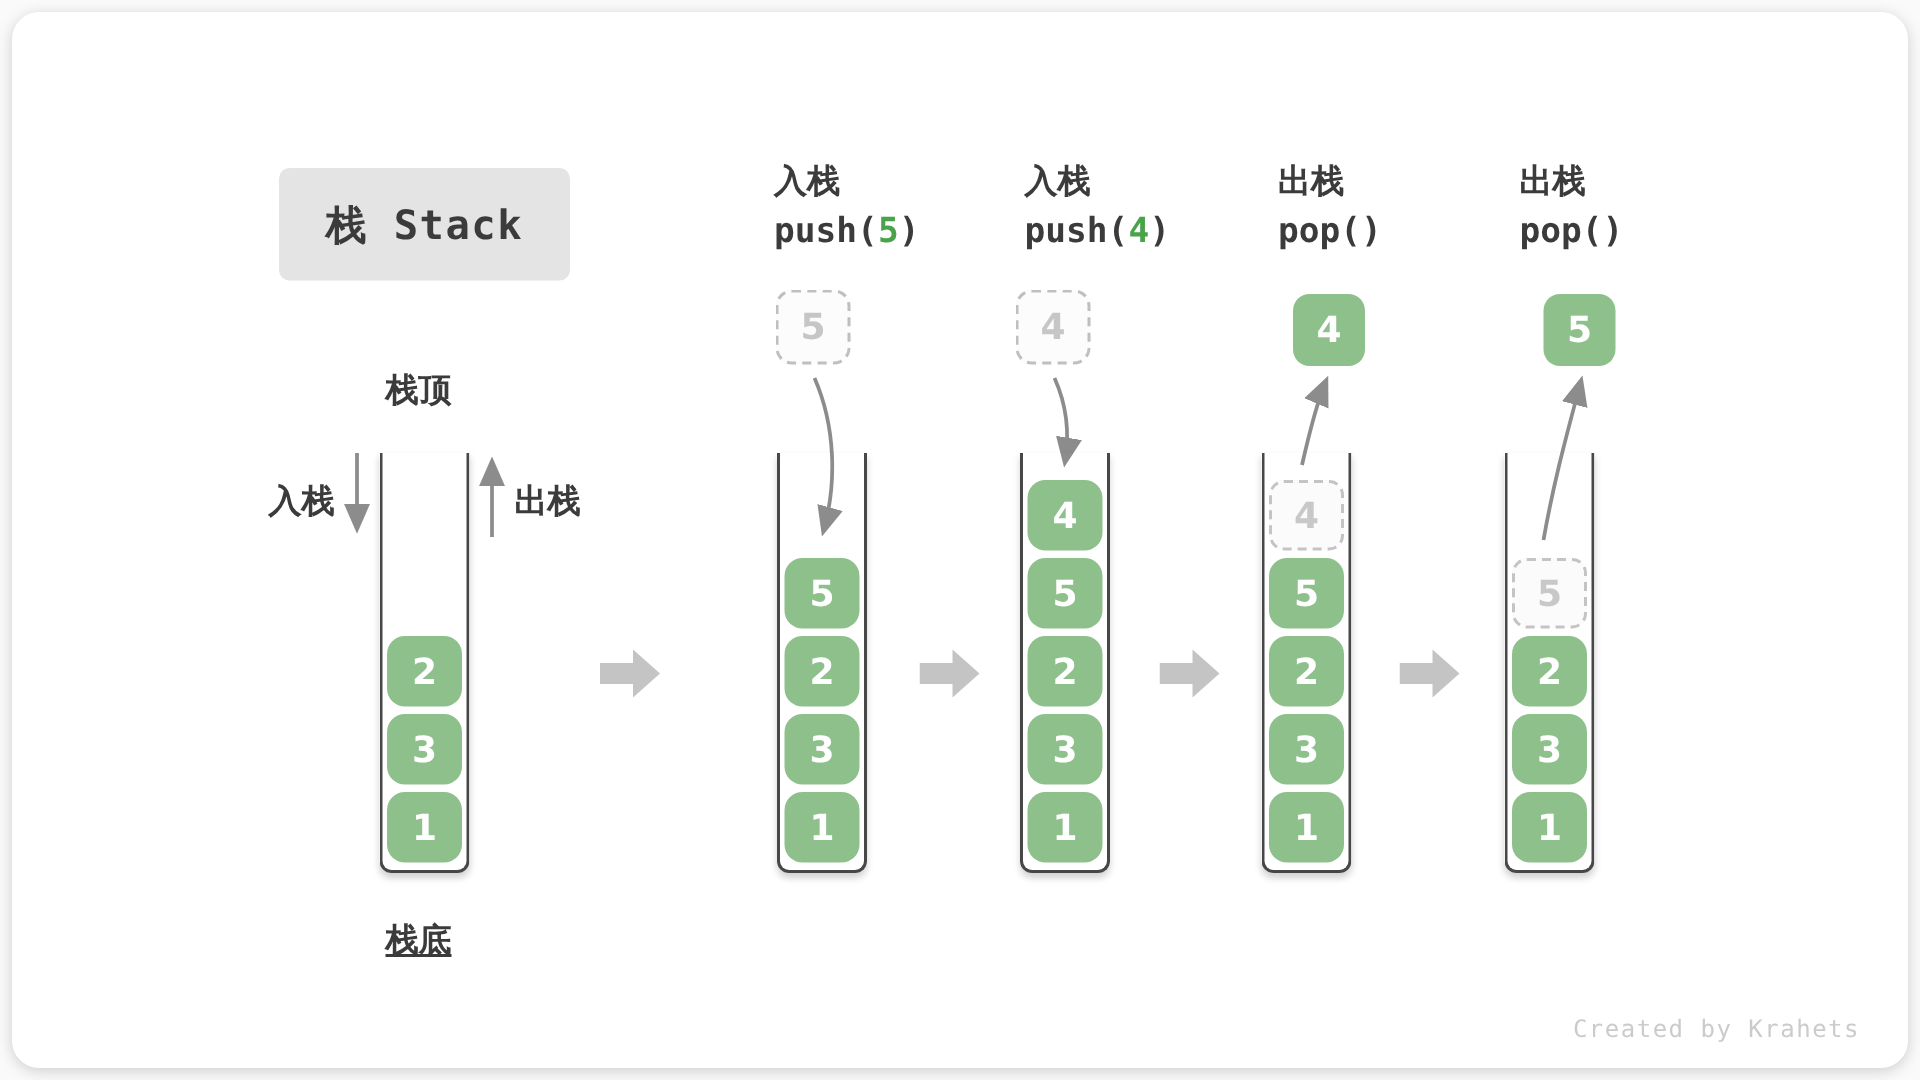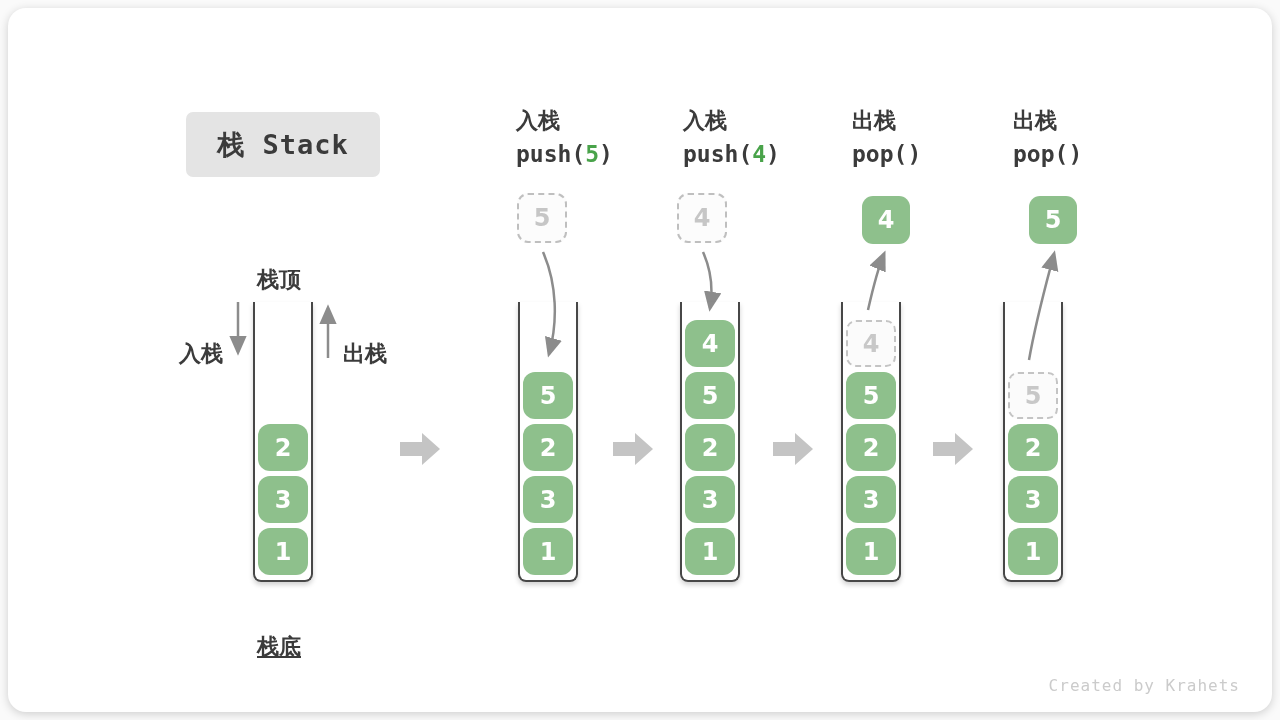--- a/index.html
+++ b/index.html
@@ -1,23 +1,23 @@
 <!DOCTYPE html>
 <html><head>
 <meta charset="utf-8">
 <style>
   html,body{margin:0;padding:0;background:#f3f3f3;}
   #canvas{position:relative;width:1280px;height:720px;overflow:hidden;
     font-family:"Liberation Sans",sans-serif;background:#fafafa;}
   .card{position:absolute;left:8px;top:8px;width:1264px;height:704px;
     background:#ffffff;border-radius:18px;box-shadow:0 2px 10px rgba(0,0,0,.18);}
-  .title-badge{position:absolute;left:186px;top:112px;width:194px;height:65px;
+  .title-badge{position:absolute;left:186px;top:112px;width:194px;height:75px;
     background:#e4e4e4;border-radius:7px;display:flex;align-items:center;justify-content:center;
     font-family:"DejaVu Sans Mono",monospace;font-size:27px;font-weight:bold;color:#3b3b3b;letter-spacing:1px;}
-  .cn-label{position:absolute;font-size:22px;font-weight:bold;color:#3b3b3b;white-space:nowrap;margin-top:20px;}
+  .cn-label{position:absolute;font-size:22px;font-weight:bold;color:#3b3b3b;white-space:nowrap;}
   .op-cn{position:absolute;top:106px;font-size:22px;font-weight:bold;color:#3b3b3b;white-space:nowrap;}
   .op-code{position:absolute;top:141px;font-family:"DejaVu Sans Mono",monospace;
     font-size:23px;font-weight:600;color:#3b3b3b;white-space:nowrap;}
   .op-code .arg{color:#49a34a;font-weight:bold;}
   .stack-walls{position:absolute;width:56px;height:278px;top:302px;
     border-left:2px solid #474747;border-right:2px solid #474747;border-bottom:2px solid #474747;
     border-radius:0 0 8px 8px;box-shadow:0 3px 5px rgba(0,0,0,.18);background:transparent;}
   .cell{position:absolute;width:50px;height:47px;border-radius:12px;background:#8ec08c;
     color:#ffffff;font-size:24px;font-weight:bold;display:flex;align-items:center;justify-content:center;
     font-family:"DejaVu Sans",sans-serif;}

